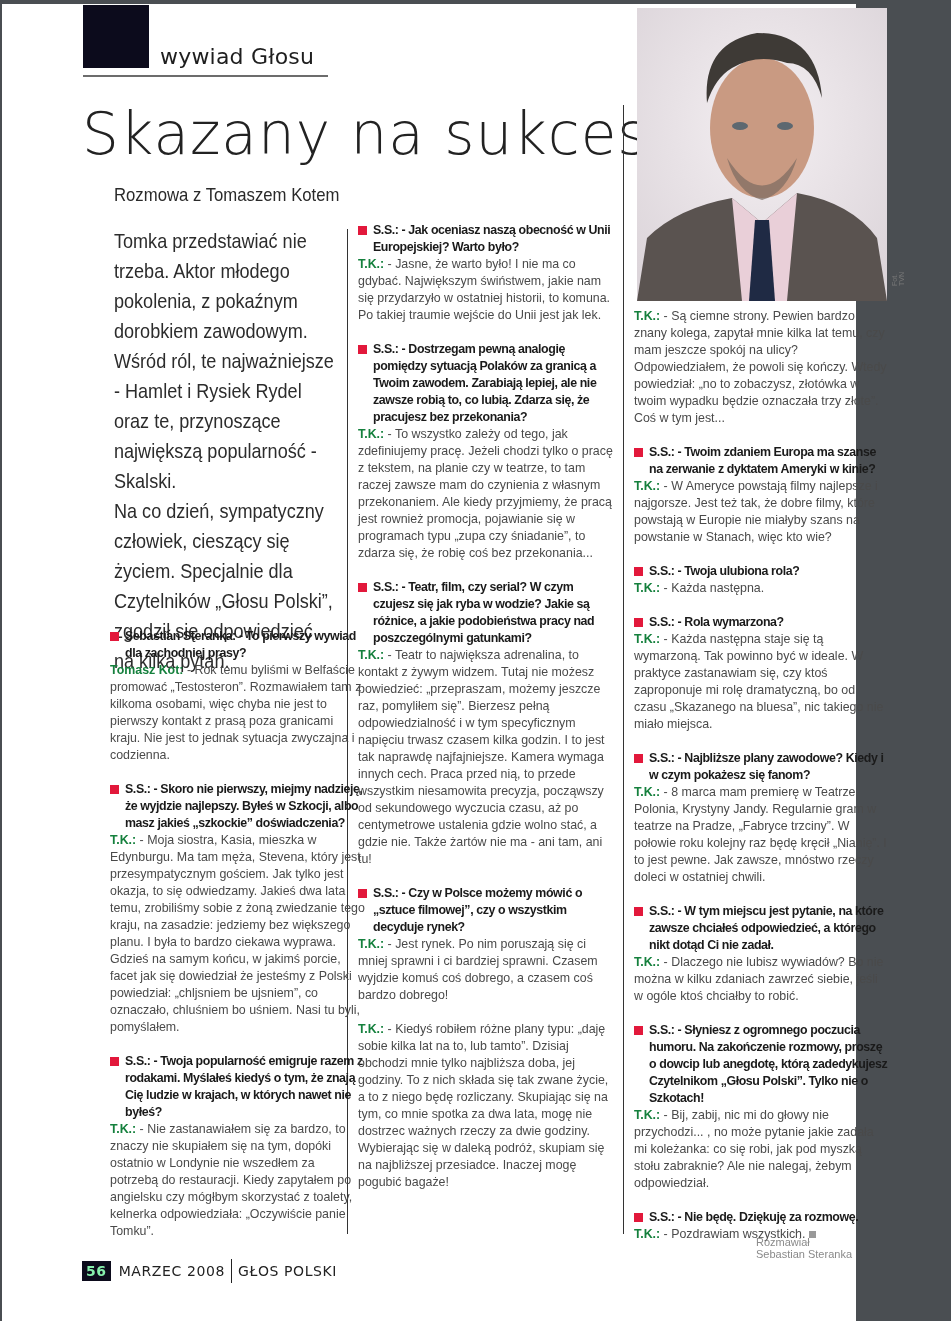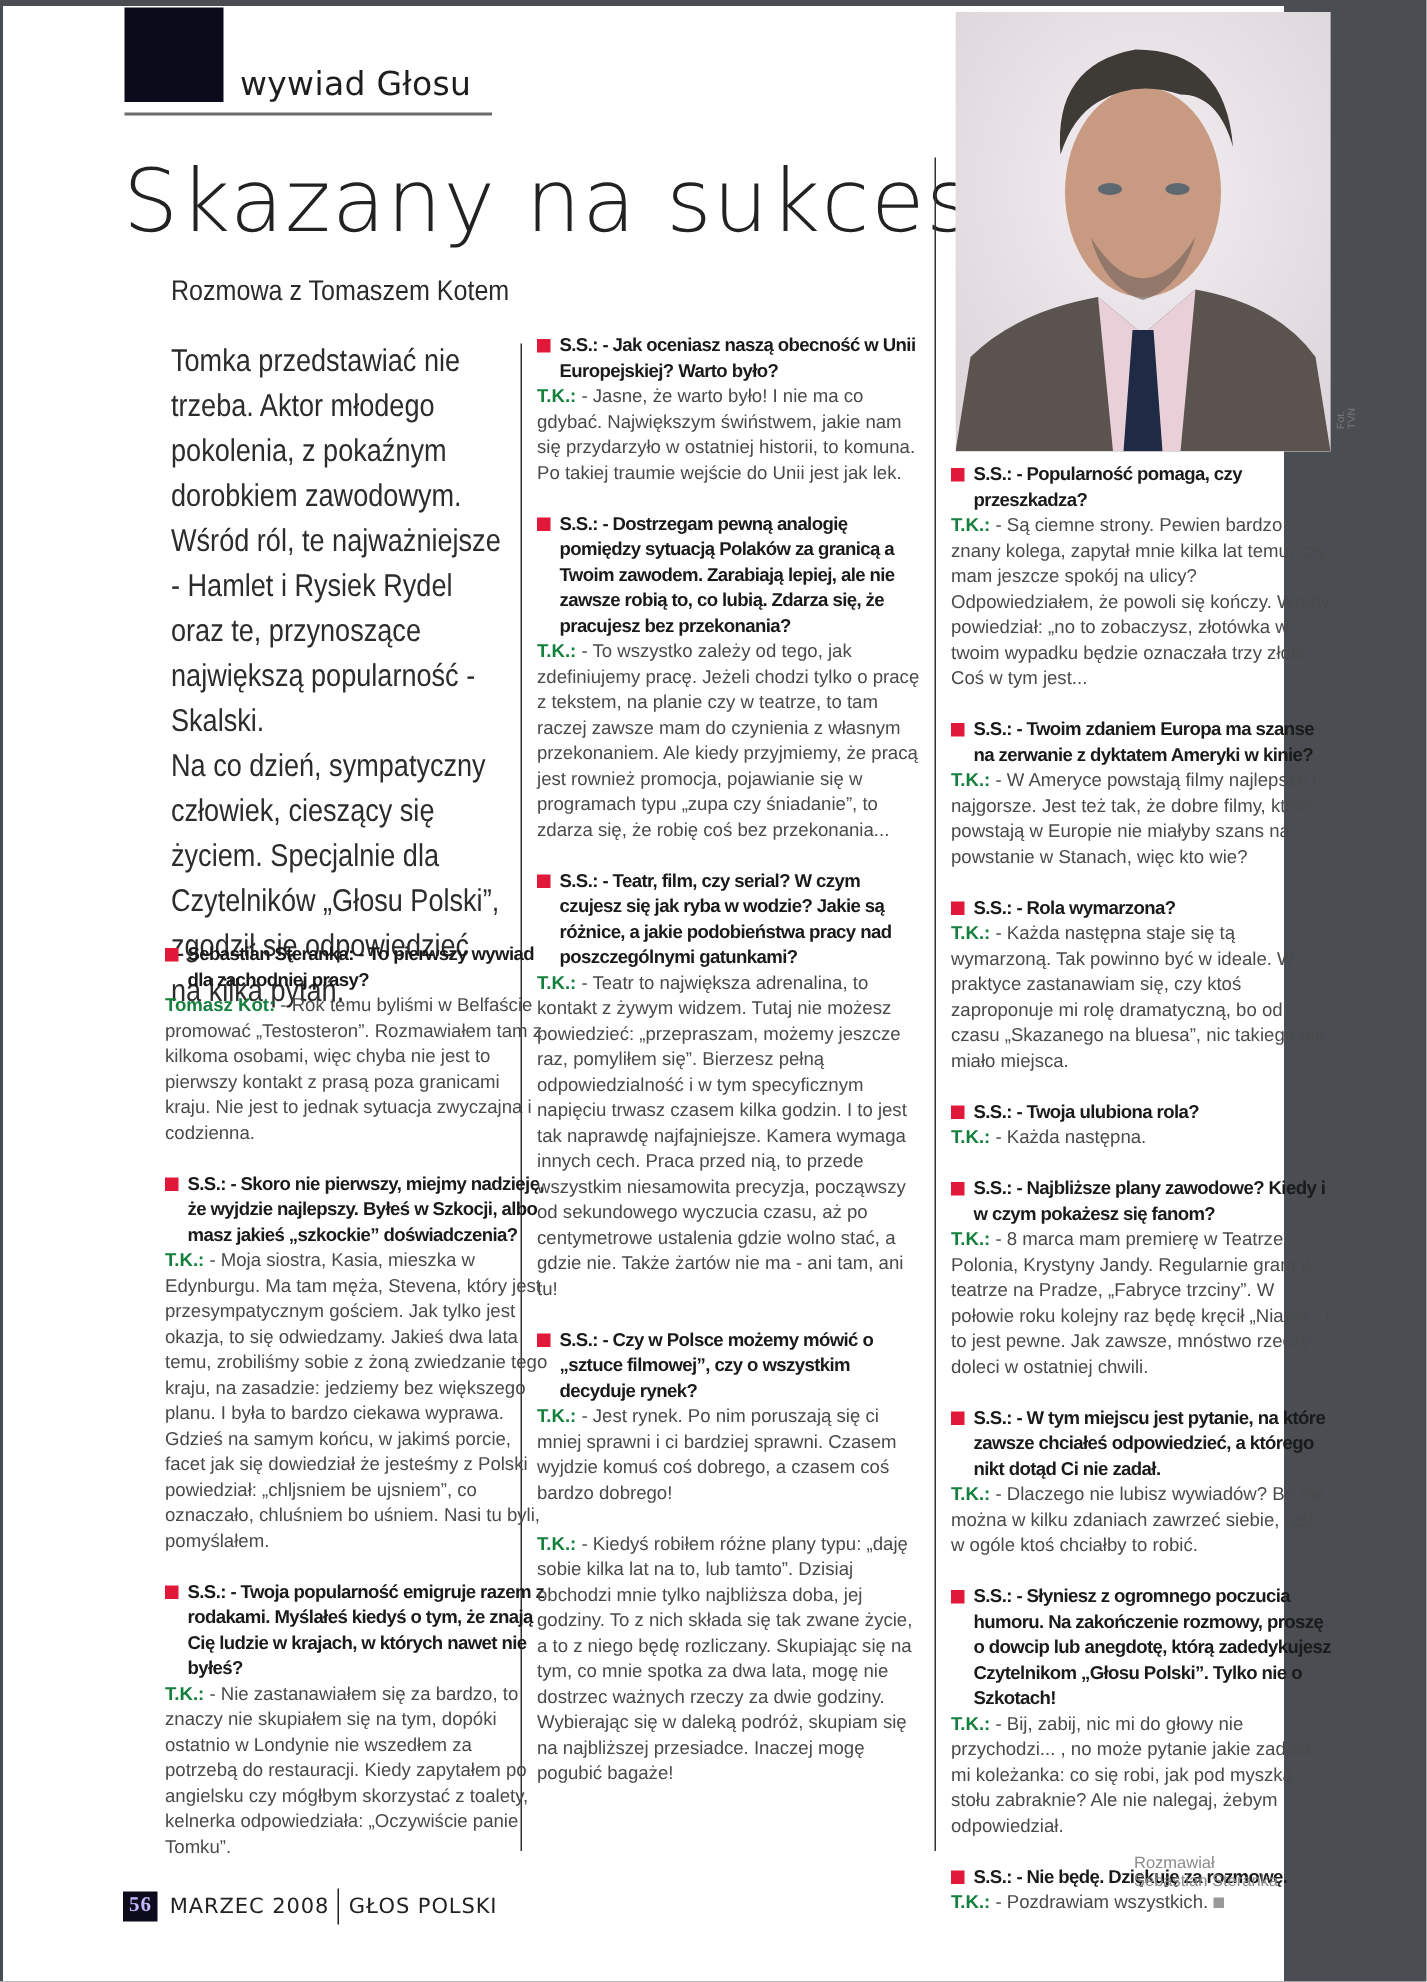--- a/index.html
+++ b/index.html
@@ -77,21 +77,21 @@
   .signature {
     position: absolute; left: 722px; top: 1232px; font-family: "Liberation Sans", sans-serif;
     font-weight: normal; font-size: 11px; color: #8a8a8a; margin-left: 32px;
   }
   .footer {
     position: absolute; left: 80px; top: 1255px; height: 24px;
     display: flex; align-items: center;
     font-family: "DejaVu Sans", sans-serif; font-size: 14px; color: #222; letter-spacing: 0.6px;
   }
   .page-num {
-    background: #0c0b1c; color: #c4b5fd; font-weight: bold; padding: 2px 4px; margin-right: 8px; font-family: Liberation Serif, serif;
+    background: #0c0b1c; color: #86efac; font-weight: bold; padding: 2px 4px; margin-right: 8px;
   }
   .footer-sep { width: 1px; height: 24px; background: #222; margin: 0 6px; }
 </style>
 </head>
 <body>
 
 <div class="page">
   <div class="header-block"></div>
   <div class="section-label">wywiad Głosu</div>
   <div class="section-rule"></div>
@@ -157,34 +157,33 @@
       <div class="qa">
         <div class="q"><span class="bullet"></span><span>S.S.:</span> <span>- Czy w Polsce możemy mówić o „sztuce filmowej”, czy o wszystkim decyduje rynek?</span></div>
         <p class="a"><span class="who">T.K.:</span> <span>- Jest rynek. Po nim poruszają się ci mniej sprawni i ci bardziej sprawni. Czasem wyjdzie komuś coś dobrego, a czasem coś bardzo dobrego!</span></p>
       </div>
       <div class="qa">
         <p class="a"><span class="who">T.K.:</span> <span>- Kiedyś robiłem różne plany typu: „daję sobie kilka lat na to, lub tamto”. Dzisiaj obchodzi mnie tylko najbliższa doba, jej godziny. To z nich składa się tak zwane życie, a to z niego będę rozliczany. Skupiając się na tym, co mnie spotka za dwa lata, mogę nie dostrzec ważnych rzeczy za dwie godziny. Wybierając się w daleką podróż, skupiam się na najbliższej przesiadce. Inaczej mogę pogubić bagaże!</span></p>
       </div>
     </div>
   <div class="col col3" id="col3">
       <div class="qa">
-        <div class="q"><span class="bullet"></span><span>S.S.:</span> <span>- Popularność pomaga, czy przeszkadza?</span></div>
         <p class="a"><span class="who">T.K.:</span> <span>- Są ciemne strony. Pewien bardzo znany kolega, zapytał mnie kilka lat temu, czy mam jeszcze spokój na ulicy? Odpowiedziałem, że powoli się kończy. Wtedy powiedział: „no to zobaczysz, złotówka w twoim wypadku będzie oznaczała trzy złote”. Coś w tym jest...</span></p>
       </div>
       <div class="qa">
         <div class="q"><span class="bullet"></span><span>S.S.:</span> <span>- Twoim zdaniem Europa ma szanse na zerwanie z dyktatem Ameryki w kinie?</span></div>
         <p class="a"><span class="who">T.K.:</span> <span>- W Ameryce powstają filmy najlepsze i najgorsze. Jest też tak, że dobre filmy, które powstają w Europie nie miałyby szans na powstanie w Stanach, więc kto wie?</span></p>
       </div>
       <div class="qa">
+        <div class="q"><span class="bullet"></span><span>S.S.:</span> <span>- Twoja ulubiona rola?</span></div>
+        <p class="a"><span class="who">T.K.:</span> <span>- Każda następna.</span></p>
+      </div>
+      <div class="qa">
         <div class="q"><span class="bullet"></span><span>S.S.:</span> <span>- Rola wymarzona?</span></div>
         <p class="a"><span class="who">T.K.:</span> <span>- Każda następna staje się tą wymarzoną. Tak powinno być w ideale. W praktyce zastanawiam się, czy ktoś zaproponuje mi rolę dramatyczną, bo od czasu „Skazanego na bluesa”, nic takiego nie miało miejsca.</span></p>
-      </div>
-      <div class="qa">
-        <div class="q"><span class="bullet"></span><span>S.S.:</span> <span>- Twoja ulubiona rola?</span></div>
-        <p class="a"><span class="who">T.K.:</span> <span>- Każda następna.</span></p>
       </div>
       <div class="qa">
         <div class="q"><span class="bullet"></span><span>S.S.:</span> <span>- Najbliższe plany zawodowe? Kiedy i w czym pokażesz się fanom?</span></div>
         <p class="a"><span class="who">T.K.:</span> <span>- 8 marca mam premierę w Teatrze Polonia, Krystyny Jandy. Regularnie gram w teatrze na Pradze, „Fabryce trzciny”. W połowie roku kolejny raz będę kręcił „Nianię”. I to jest pewne. Jak zawsze, mnóstwo rzeczy doleci w ostatniej chwili.</span></p>
       </div>
       <div class="qa">
         <div class="q"><span class="bullet"></span><span>S.S.:</span> <span>- W tym miejscu jest pytanie, na które zawsze chciałeś odpowiedzieć, a którego nikt dotąd Ci nie zadał.</span></div>
         <p class="a"><span class="who">T.K.:</span> <span>- Dlaczego nie lubisz wywiadów? Bo nie można w kilku zdaniach zawrzeć siebie, jeśli w ogóle ktoś chciałby to robić.</span></p>
       </div>
       <div class="qa">

